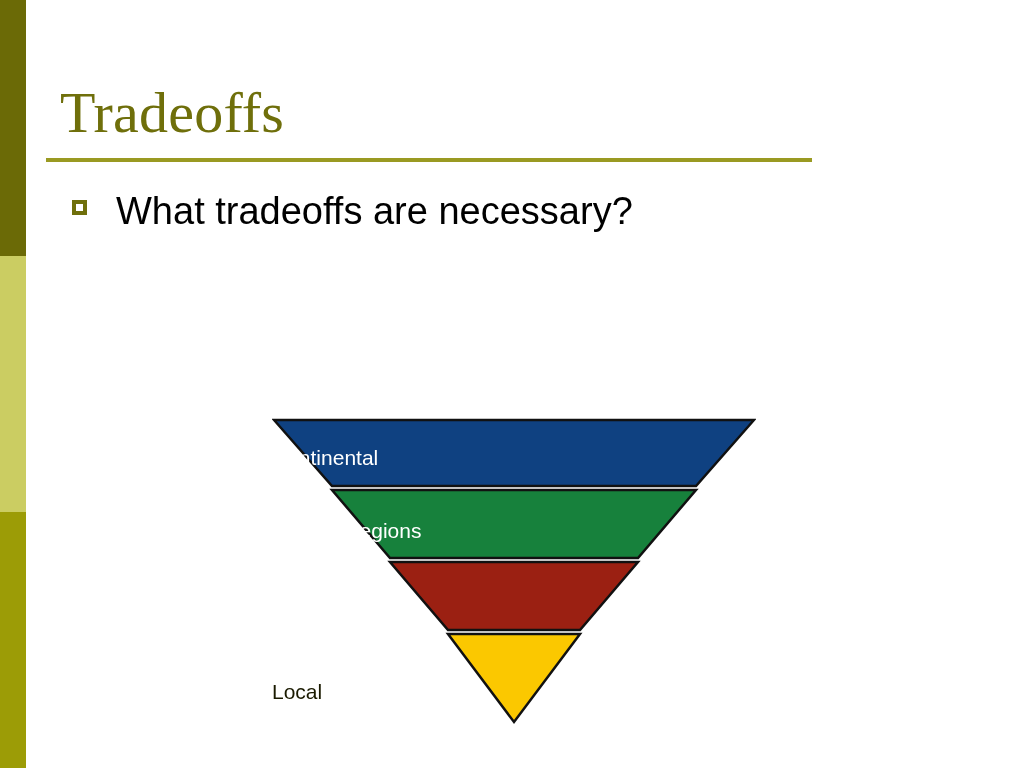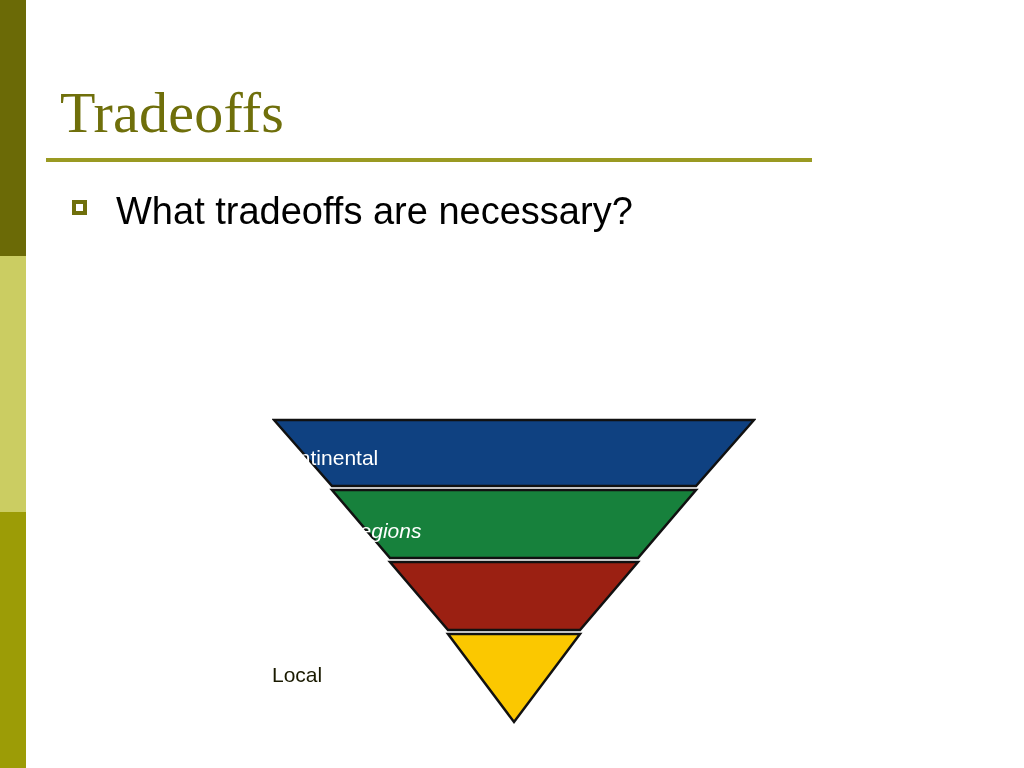--- a/index.html
+++ b/index.html
@@ -95,23 +95,23 @@
   .pyramid svg { display: block; }
   .layer-label {
     position: absolute;
     left: 0;
     width: 484px;
     font-family: "Liberation Sans", sans-serif;
     font-size: 21px;
     pointer-events: none;
   }
   .label-continental { top: 28px;  color: #ffffff; }
-  .label-among       { top: 101px; color: #ffffff; font-style: italic; }
+  .label-among       { top: 101px; color: #ffffff; }
   .label-within      { top: 172px; color: #ffffff; }
-  .label-local       { top: 245px; color: #1a1a00; }
+  .label-local       { top: 262px; color: #1a1a00; }
 
   
   .photo {
     position: absolute;
     left: 912px;
     width: 92px;
     overflow: hidden;
     background: #ddd;
   }
   .photo-1 { top: 176px; height: 132px; }

